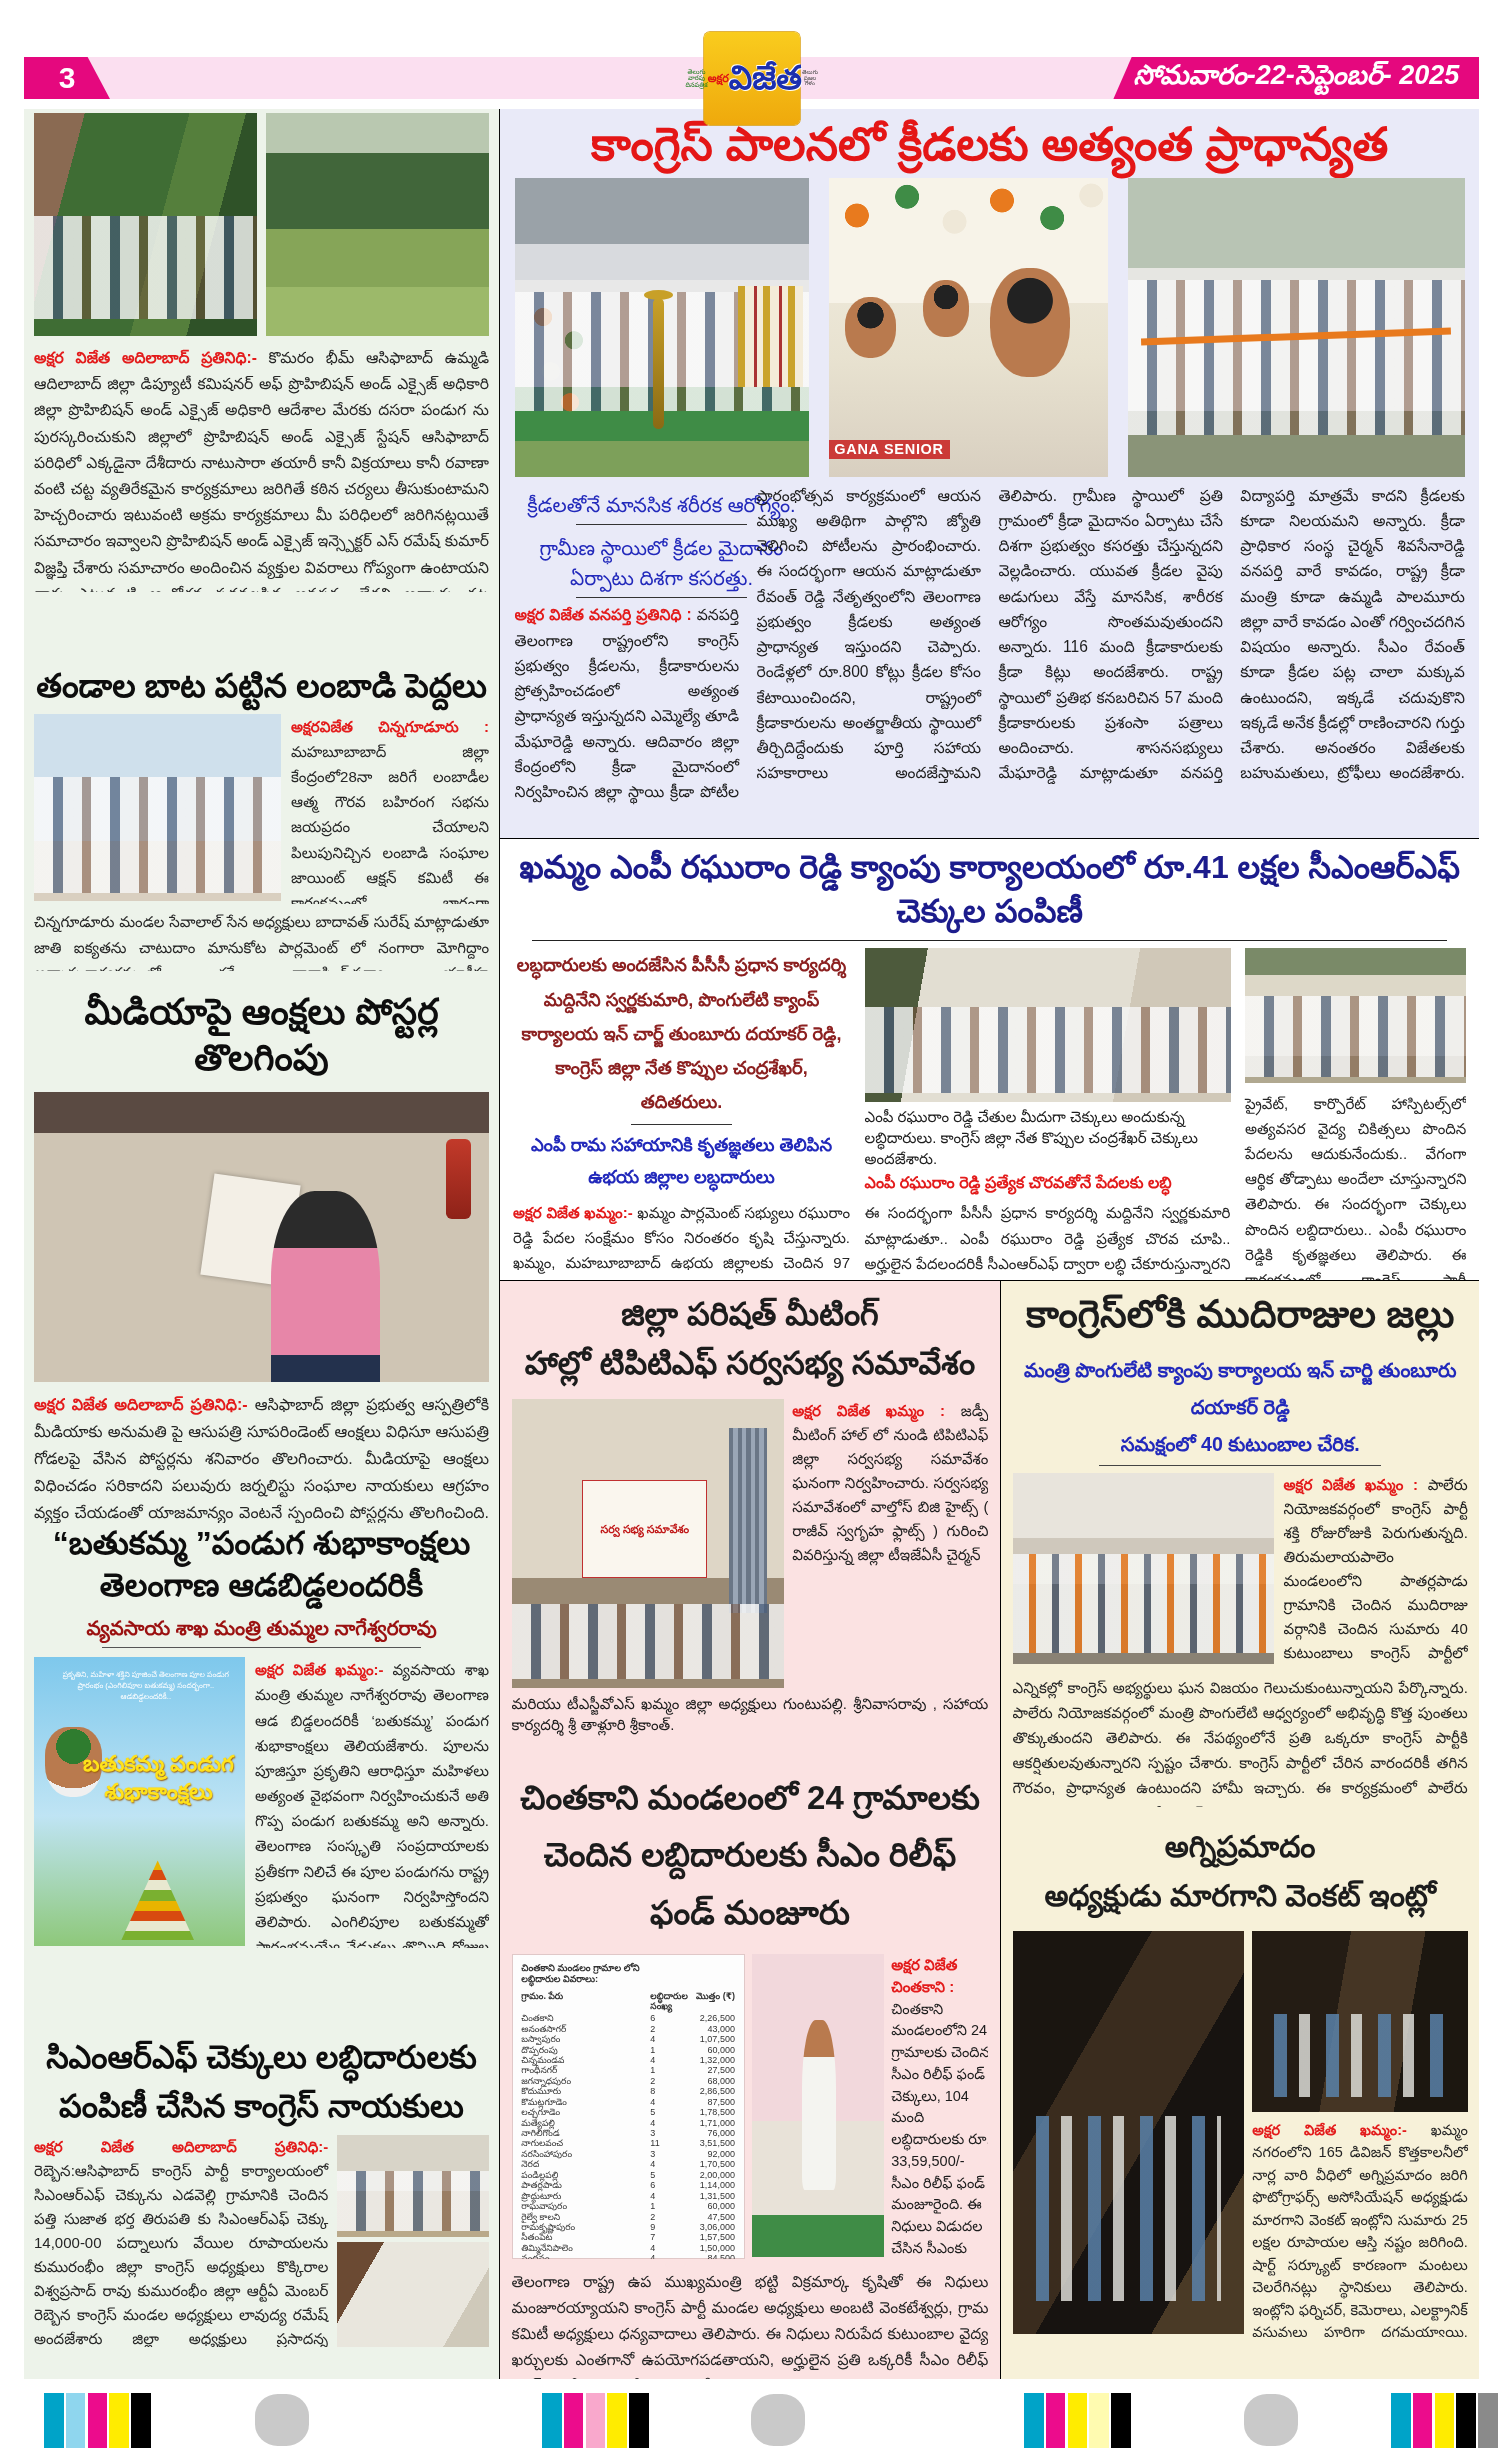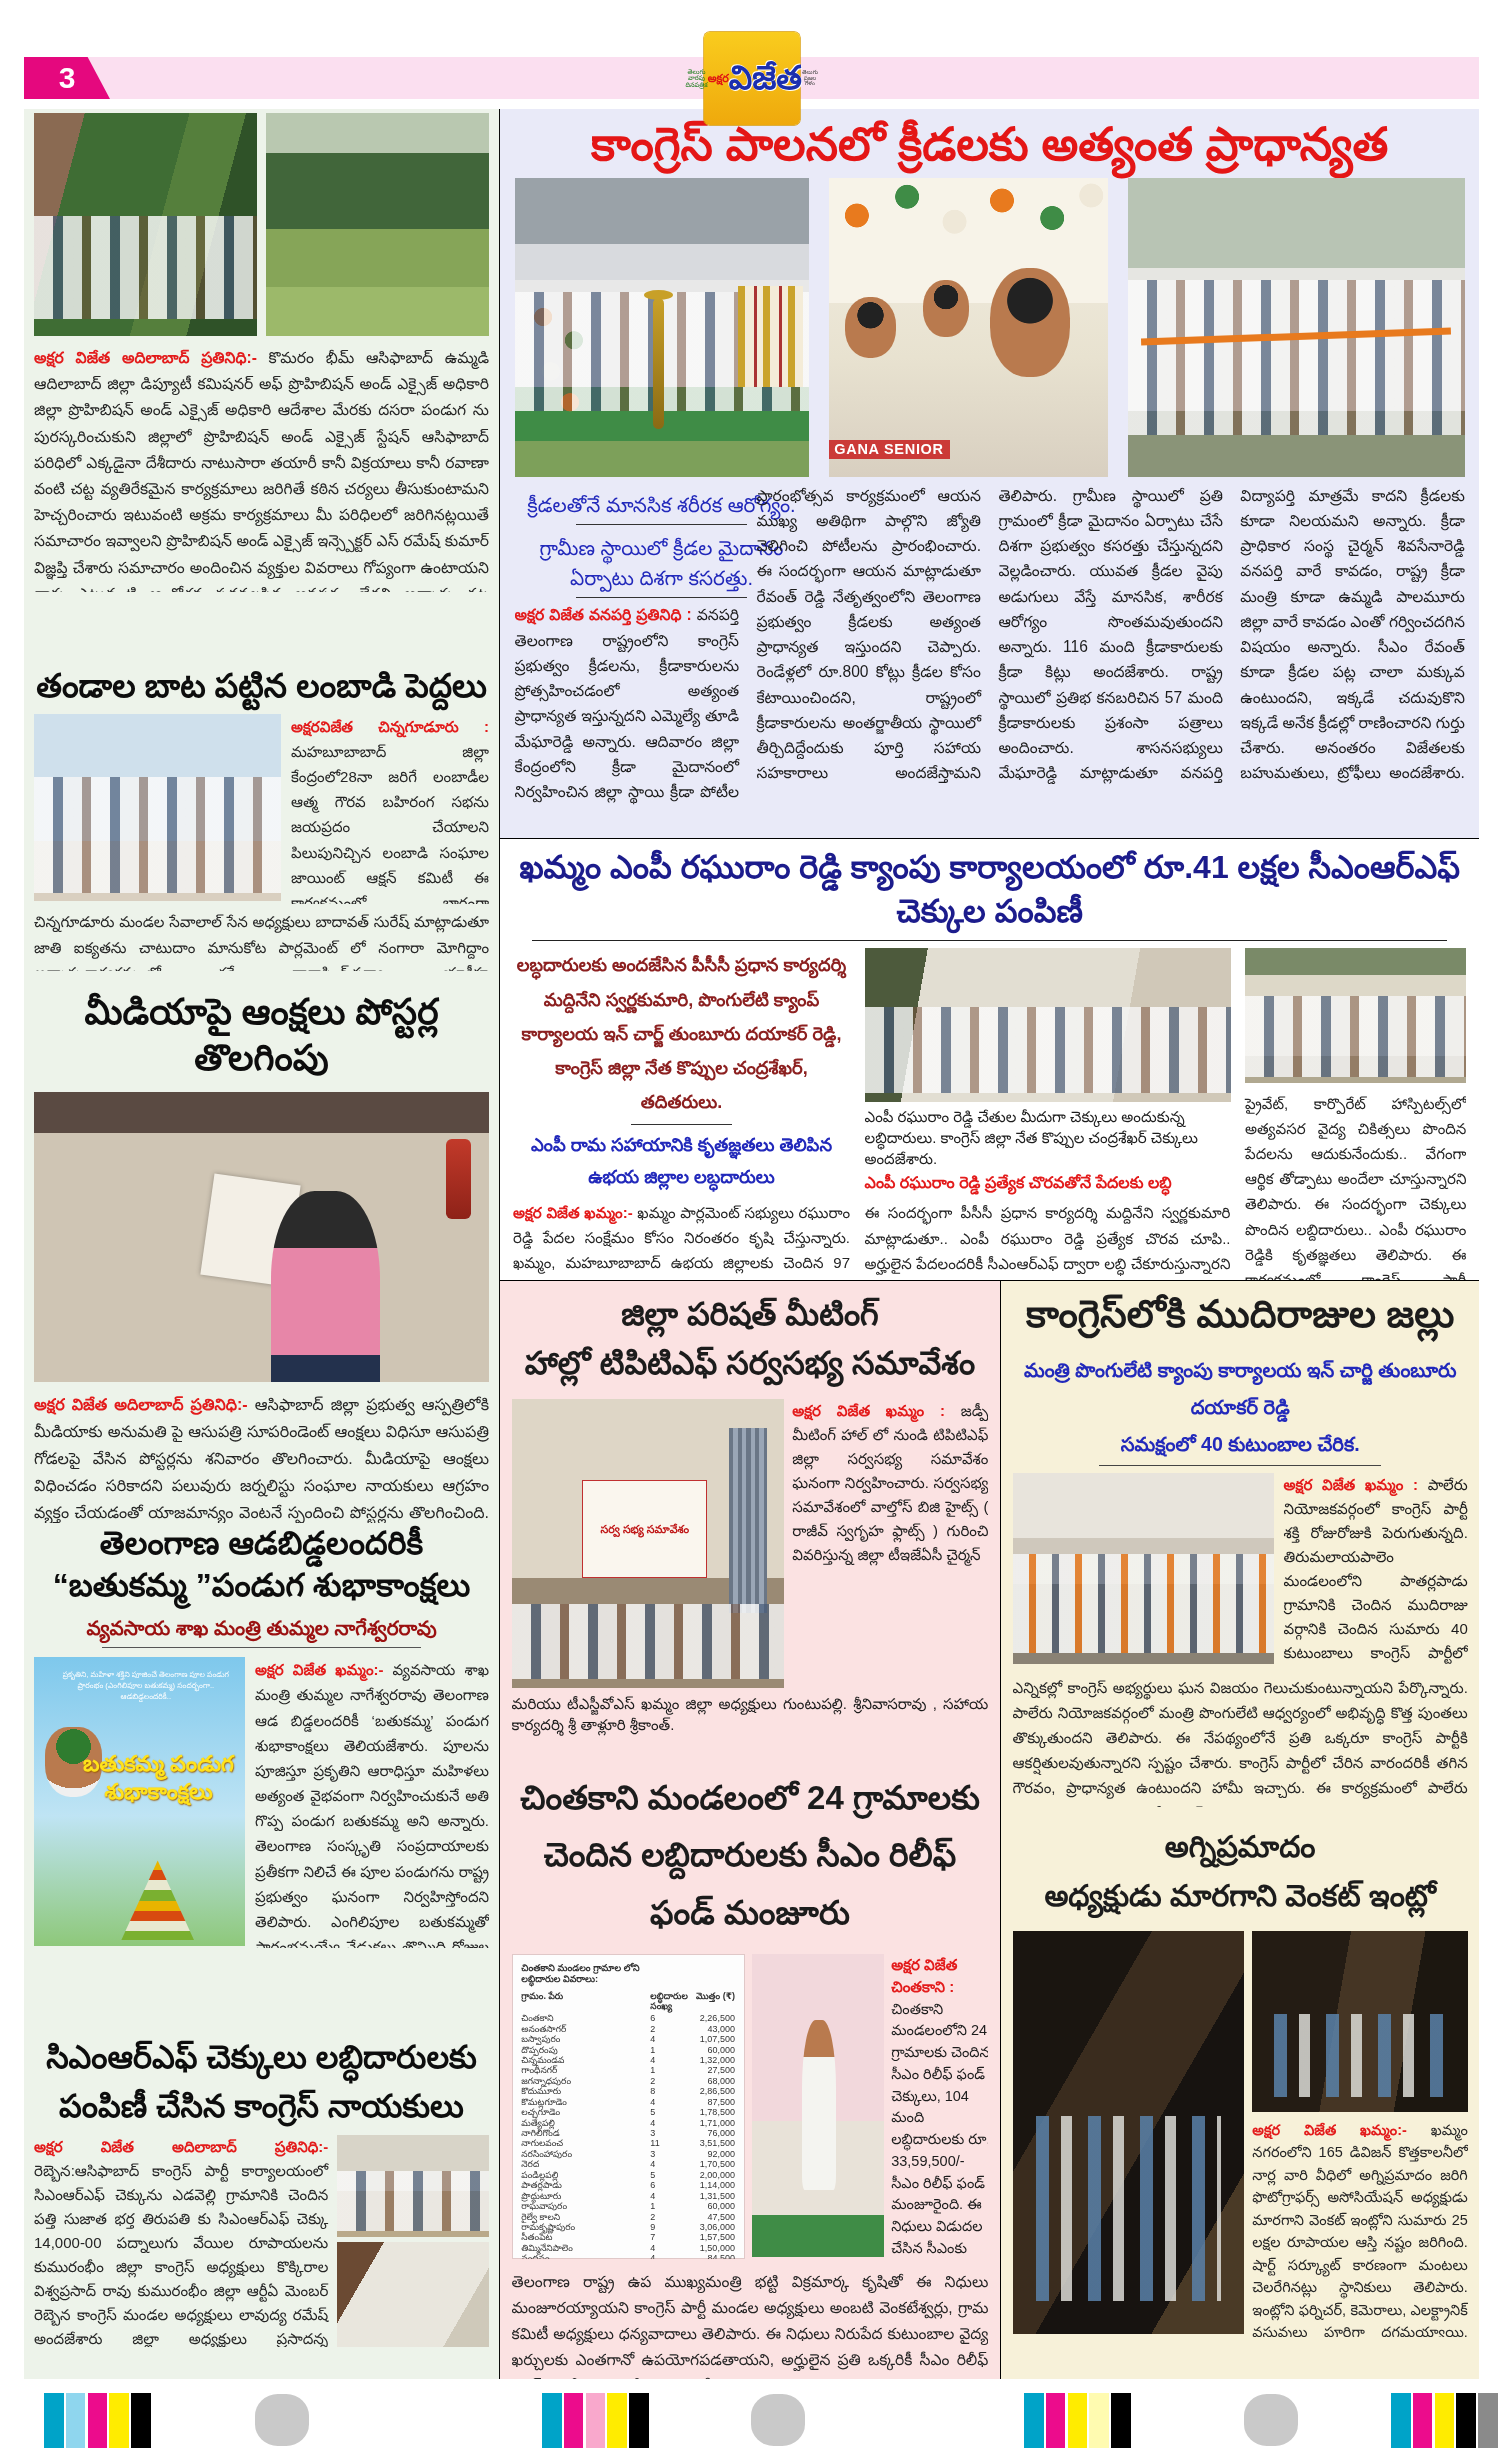--- a/index.html
+++ b/index.html
@@ -198,20 +198,23 @@
   <div class="masthead">
     <div class="pg-badge">
       <span>3</span>
     </div>
     <div class="logo-box">
       <div class="logo-top">తెలుగు వారపు దినపత్రిక</div>
       <div class="logo-small">అక్షర</div>
       <div class="logo-main">విజేత</div>
       <div class="logo-bottom">తెలుగు ప్రజల గళం</div>
     </div>
+    <div class="date-badge">
+      <span>సోమవారం-22-సెప్టెంబర్- 2025</span>
+    </div>
   </div>
 
   <div class="content">
 
     <div class="col-left">
 
       <div class="art a1">
         <div class="a1-photos">
           <div class="ph ph-a1a" style="flex:1;">
             <div class="people-strip"></div>
@@ -236,22 +239,22 @@
         <div class="hl">మీడియాపై ఆంక్షలు పోస్టర్ల తొలగింపు</div>
         <div class="ph ph-a3" style="width:100%;height:290px;">
           <div style="position:absolute;left:38%;top:30%;width:87px;height:102px;background:#f3efe6;transform:rotate(8deg);box-shadow:0 0 5.8px rgba(0,0,0,.3);"></div>
           <div style="position:absolute;left:52%;top:34%;width:109px;height:218px;border-radius:40% 40% 10% 10%;background:linear-gradient(#2b2b2b 0 26%,#e786a8 26% 75%,#23314d 75%);"></div>
           <div style="position:absolute;right:4%;top:16%;width:25px;height:80px;background:linear-gradient(#c23a2a,#8e2218);border-radius:5.8px;"></div>
         </div>
         <p class="body"><span class="dateline">అక్షర విజేత అదిలాబాద్ ప్రతినిధి:-</span> <span>ఆసిఫాబాద్ జిల్లా ప్రభుత్వ ఆస్పత్రిలోకి మీడియాకు అనుమతి పై ఆసుపత్రి సూపరిండెంట్ ఆంక్షలు విధిసూ ఆసుపత్రి గోడలపై వేసిన పోస్టర్లను శనివారం తొలగించారు. మీడియాపై ఆంక్షలు విధించడం సరికాదని పలువురు జర్నలిస్టు సంఘాల నాయకులు ఆగ్రహం వ్యక్తం చేయడంతో యాజమాన్యం వెంటనే స్పందించి పోస్టర్లను తొలగించింది. ప్రజా సమస్యలను వెలుగులోకి తెచ్చే మీడియాపై ఆంక్షలు పెట్టడం ప్రజాస్వామ్యానికి విరుద్ధమని పేర్కొన్నారు. ఈ ఘటనపై జిల్లా వైద్య ఆరోగ్య శాఖ అధికారులు స్పందించి తగిన చర్యలు తీసుకోవాలని జర్నలిస్టులు కోరారు.</span></p>
       </div>
 
       <div class="art a4">
+        <div class="hl">“బతుకమ్మ ”పండుగ శుభాకాంక్షలు</div>
         <div class="hl">తెలంగాణ ఆడబిడ్డలందరికీ</div>
-        <div class="hl">“బతుకమ్మ ”పండుగ శుభాకాంక్షలు</div>
         <div class="a4-sub">వ్యవసాయ శాఖ మంత్రి తుమ్మల నాగేశ్వరరావు</div>
         <div class="a4-subrule"></div>
         <div class="a4-row">
           <div class="ph ph-card" style="width:211px;height:289px;">
             <div class="card-top">ప్రకృతిని, మహిళా శక్తిని పూజించే తెలంగాణ పూల పండుగ ప్రారంభం (ఎంగిలిపూల బతుకమ్మ) సందర్భంగా.. ఆడబిడ్డలందరికీ..</div>
             <div class="card-face"></div>
             <div class="card-title">
               <div>బతుకమ్మ పండుగ</div>
               <div>శుభాకాంక్షలు</div>
             </div>

